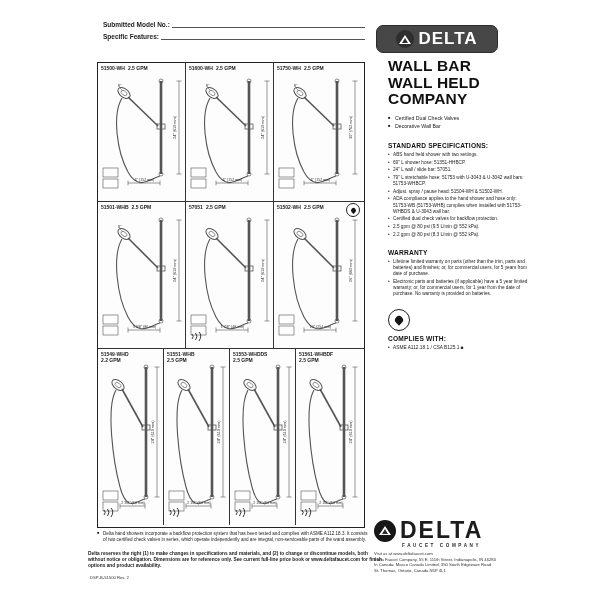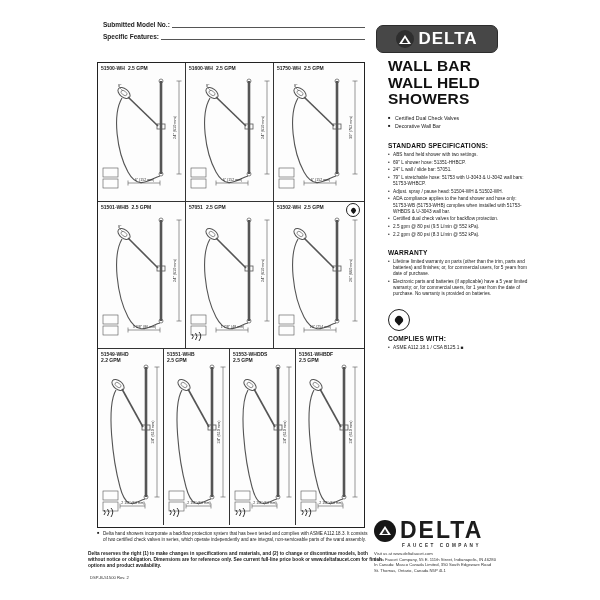--- a/index.html
+++ b/index.html
@@ -94,21 +94,21 @@
           <span class="tri-inner"></span>
         </span>
     </span>
     <span class="delta-word">DELTA</span>
   </div>
 
   <div class="right-col">
     <div class="doc-title">
       <div>WALL BAR</div>
       <div>WALL HELD</div>
-      <div>SHOWERS</div>
+      <div>COMPANY</div>
     </div>
     <div class="title-bullets">
       <div class="sq-item">Certified Dual Check Valves</div>
       <div class="sq-item">Decorative Wall Bar</div>
     </div>
 
     <div class="sec-heading">STANDARD SPECIFICATIONS:</div>
     <div class="spec-list" id="spec-list">
         <div class="li">ABS hand held shower with two settings.</div>
         <div class="li">69" L shower hose: 51351-HHBCP.</div>

